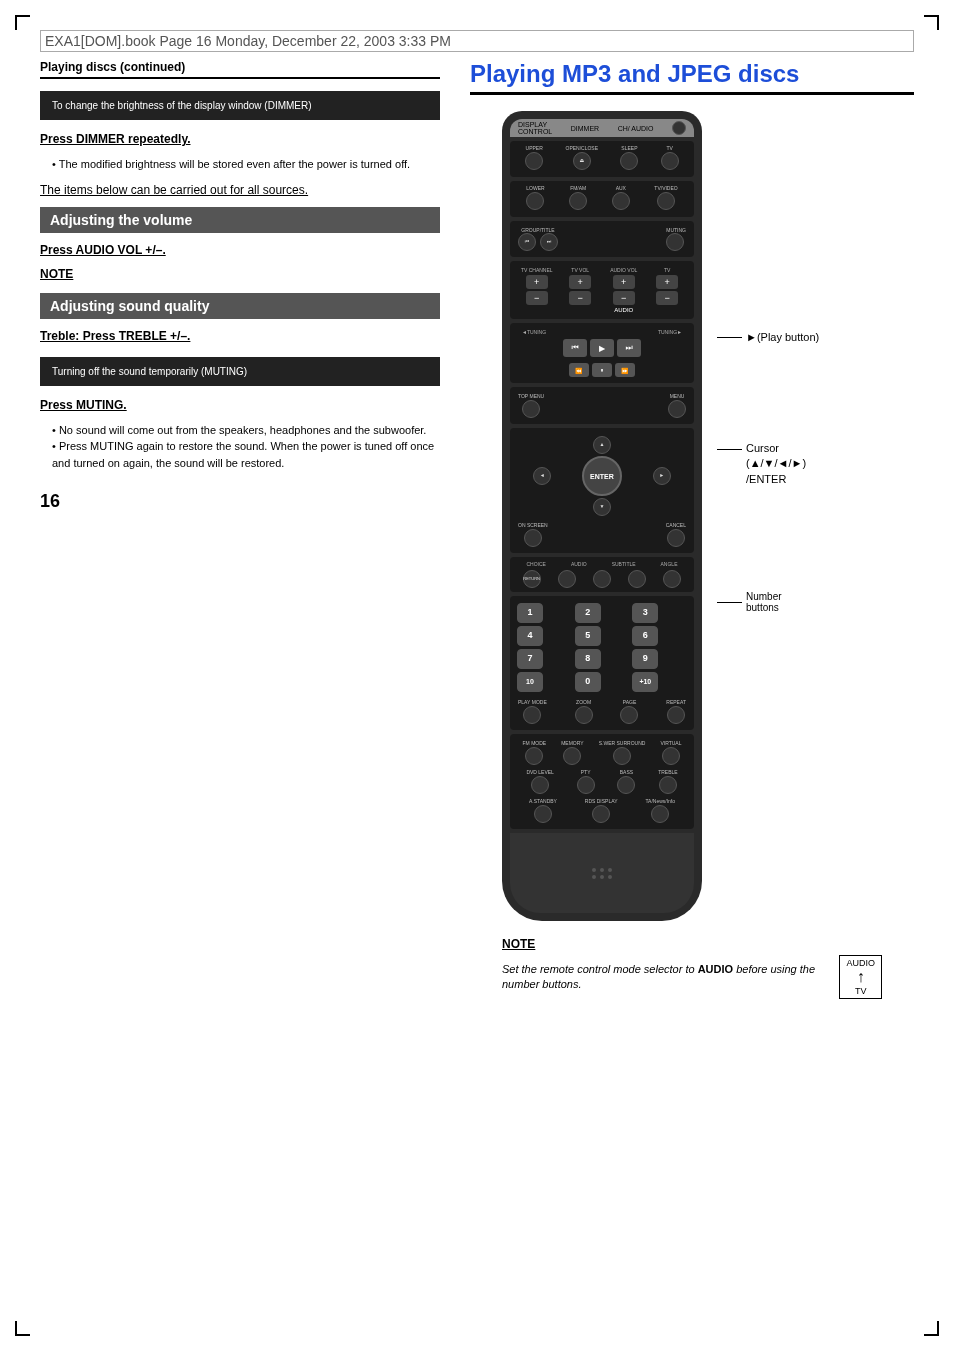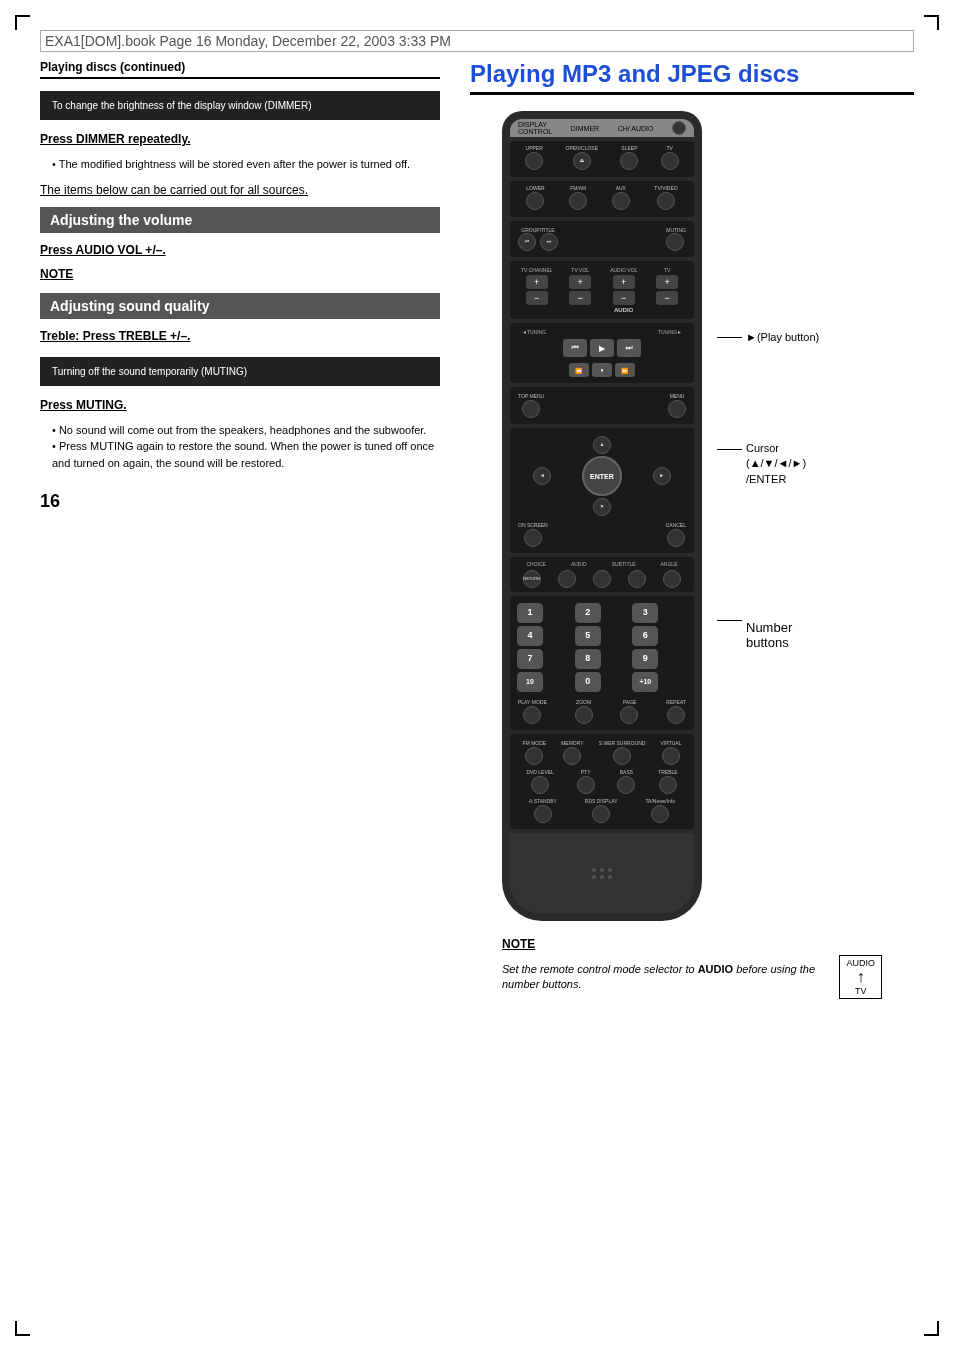--- a/index.html
+++ b/index.html
@@ -683,21 +683,21 @@
               <div style="width:25px; height:1px; background:#000; margin-top:8px;"></div>
               <div style="font-size:11px; line-height:1.4; white-space:pre;">Cursor
 (▲/▼/◄/►)
 /ENTER</div>
             </div>
           </div>
 
           <div style="position:absolute; left:215px; top:480px;">
             <div style="display:flex; align-items:center; gap:4px;">
               <div style="width:25px; height:1px; background:#000;"></div>
-              <div style="font-size:13px;margin-top:29px;">
+              <div style="font-size:10px;">
                 <span>Number</span><br>
                 <span>buttons</span>
               </div>
             </div>
           </div>
 
         </div>
 
         <div class="footer-note" style="width:380px; margin-top:16px;">
           <div class="note-label">NOTE</div>

